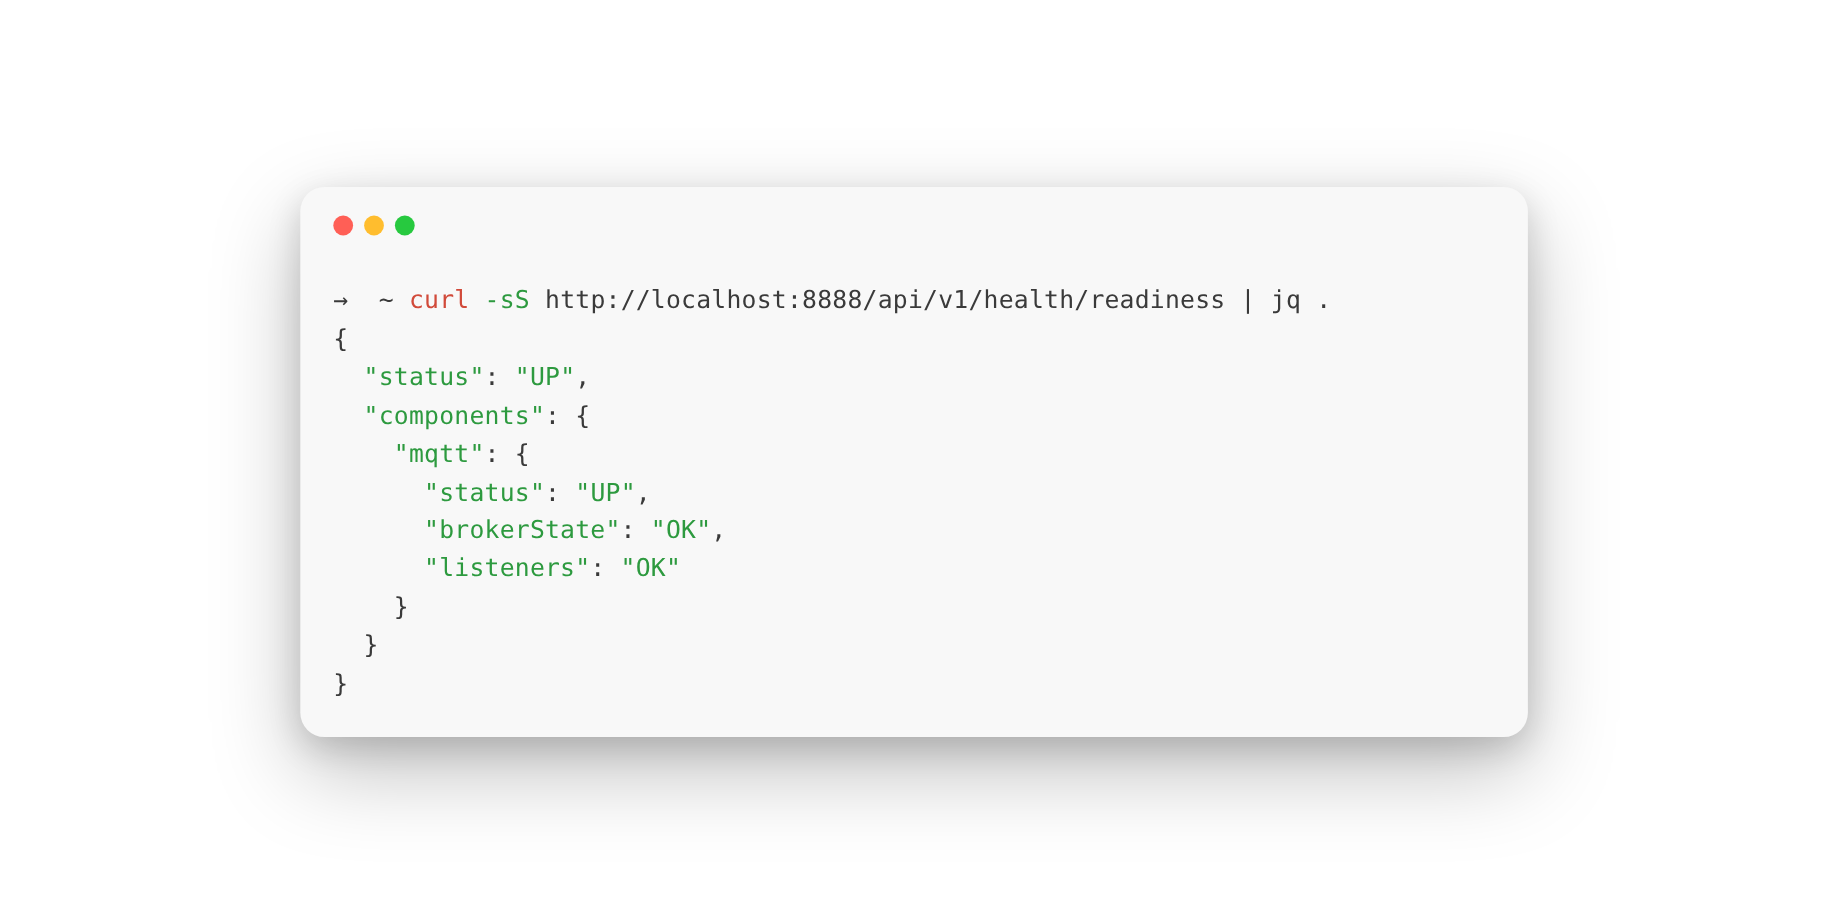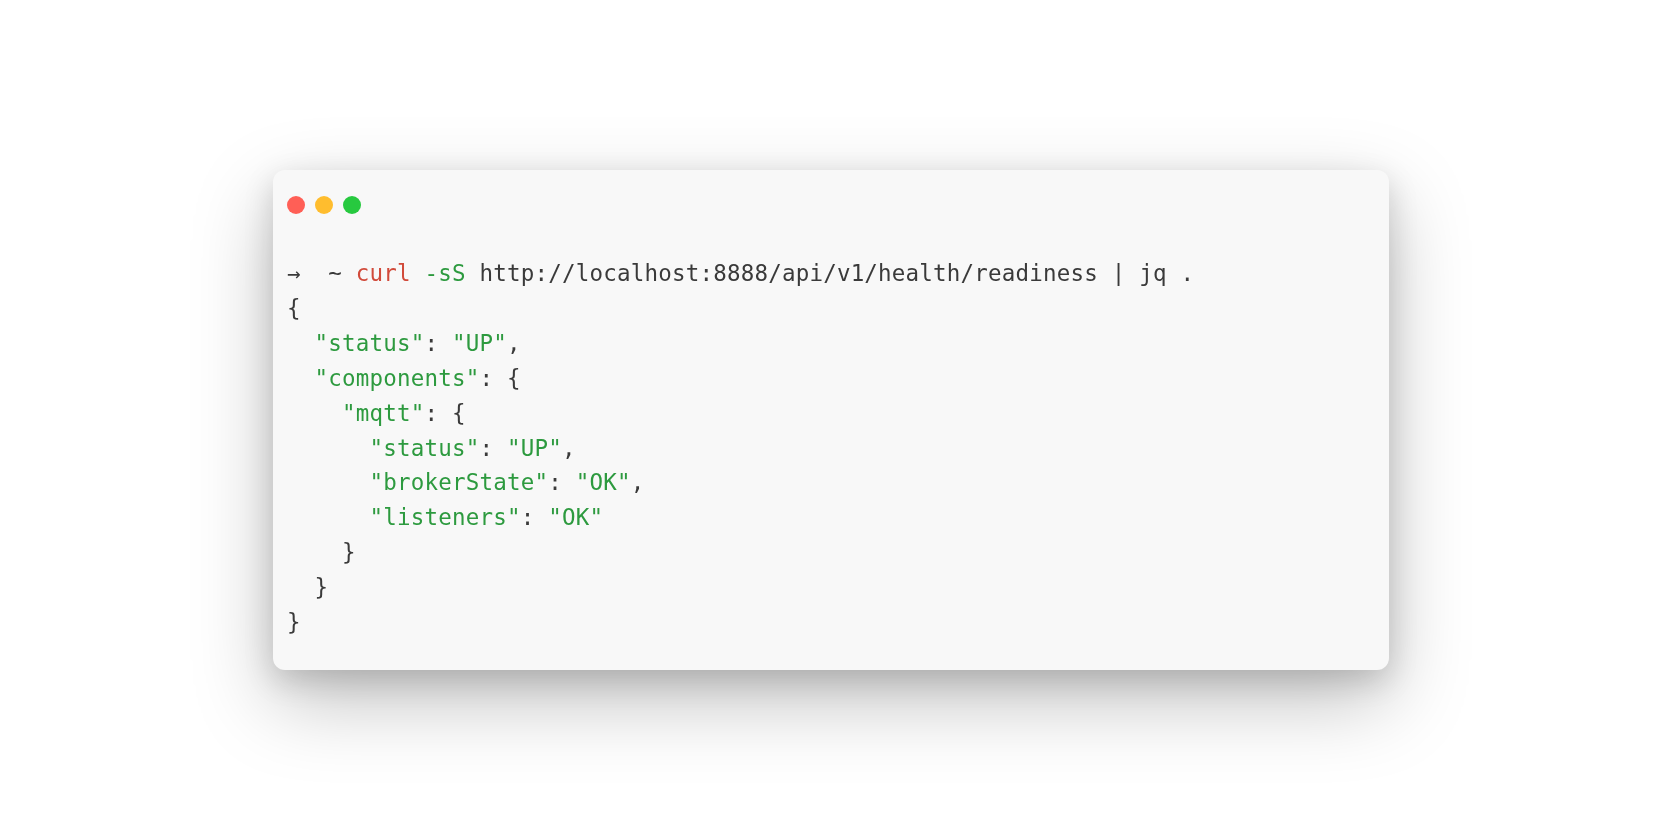--- a/index.html
+++ b/index.html
@@ -8,23 +8,23 @@
     height: 840px;
     background: #ffffff;
     display: flex;
     align-items: center;
     justify-content: center;
     font-family: "SF Mono", ui-monospace, "Cascadia Code", Menlo, Consolas, monospace;
   }
   .terminal-window {
     width: 1116px;
     background: #f8f8f8;
-    border-radius: 12px;
+    border-radius: 22px;
     box-shadow: 0 30px 80px rgba(0,0,0,0.25), 0 10px 30px rgba(0,0,0,0.15);
-    padding: 26px 30px 30px 14px;
+    padding: 26px 30px 30px 30px;
   }
   .titlebar {
     display: flex;
     gap: 10px;
     margin-bottom: 42px;
   }
   .traffic-light {
     width: 18px;
     height: 18px;
     border-radius: 50%;

